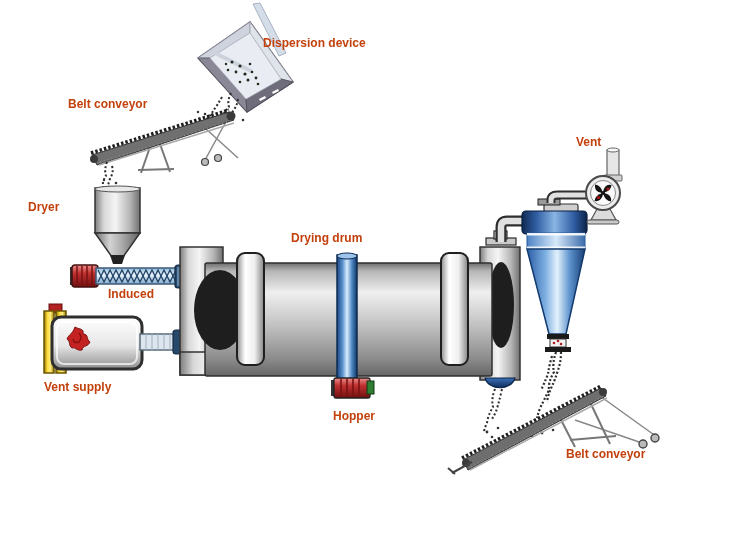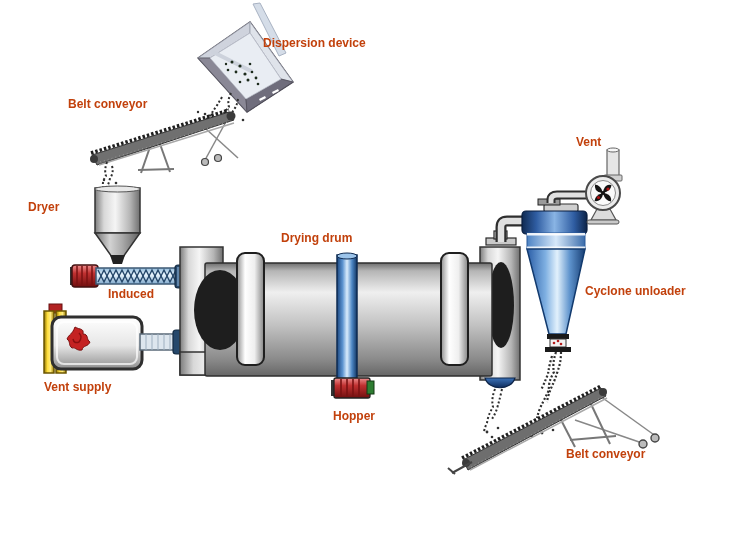--- a/index.html
+++ b/index.html
@@ -312,19 +312,18 @@
     <line x1="452" y1="473" x2="472" y2="462" stroke="#444" stroke-width="2"></line>
     <line x1="455" y1="474" x2="448" y2="468" stroke="#444" stroke-width="2"></line>
   </g>
 </svg>
 
 <div class="lbl" style="left:263px;top:37px">Dispersion device</div>
 <div class="lbl" style="left:68px;top:98px">Belt conveyor</div>
 <div class="lbl" style="left:28px;top:201px">Dryer</div>
 <div class="lbl" style="left:108px;top:288px">Induced</div>
 <div class="lbl" style="left:44px;top:381px">Vent supply</div>
-<div class="lbl" style="left:281px;top:232px">Drying drum</div>
+<div class="lbl" style="left:291px;top:232px">Drying drum</div>
 <div class="lbl" style="left:333px;top:410px">Hopper</div>
 <div class="lbl" style="left:576px;top:136px">Vent</div>
-<div class="lbl" style="left:585px;top:285px">Cyclone unloader</div>
 <div class="lbl" style="left:566px;top:448px">Belt conveyor</div>
 
 </div>
 
 </body></html>

